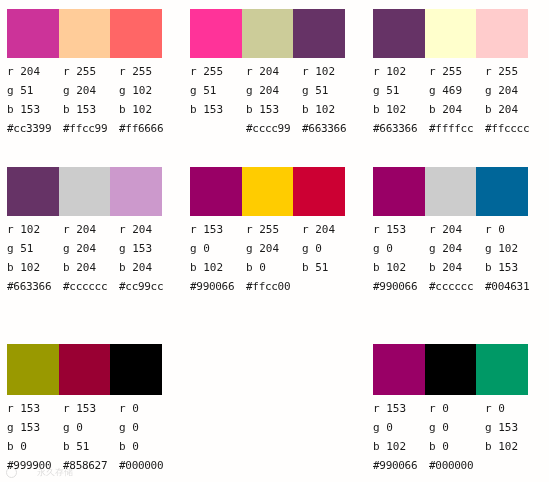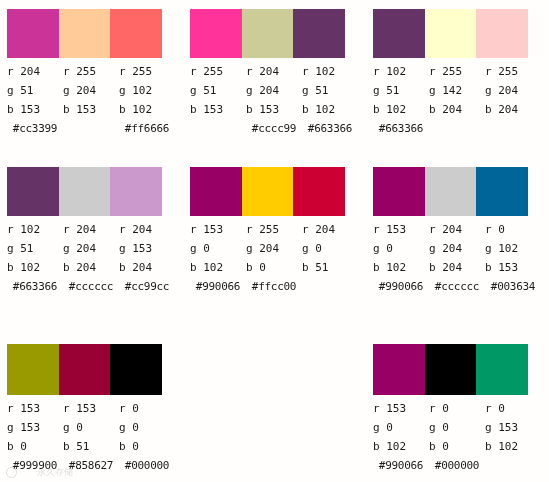--- a/index.html
+++ b/index.html
@@ -49,21 +49,20 @@
   }
   .value-line {
     font-size: 11px;
     line-height: 19px;
     color: #1a1a1a;
     white-space: nowrap;
     letter-spacing: 0px;
   }
   .value-line.hex-line {
     letter-spacing: -0.3px;
-    text-align: center;
   }
   .row-3 .swatch-strip { height: 51px; }
 
   #watermark {
     position: absolute;
     left: 6px;
     bottom: 3px;
     width: 76px;
     height: 13px;
     opacity: 0.28;
@@ -102,20 +101,21 @@
         <div class="value-col">
           <div class="value-line">r 204</div>
           <div class="value-line">g 51</div>
           <div class="value-line">b 153</div>
           <div class="value-line hex-line">#cc3399</div>
         </div>
         <div class="value-col">
           <div class="value-line">r 255</div>
           <div class="value-line">g 204</div>
           <div class="value-line">b 153</div>
+          <div class="value-line hex-line">#ffcc99</div>
         </div>
         <div class="value-col">
           <div class="value-line">r 255</div>
           <div class="value-line">g 102</div>
           <div class="value-line">b 102</div>
           <div class="value-line hex-line">#ff6666</div>
         </div>
       </div>
     </div>
     <div class="palette-card row-1">
@@ -152,27 +152,29 @@
       </div>
       <div class="value-table">
         <div class="value-col">
           <div class="value-line">r 102</div>
           <div class="value-line">g 51</div>
           <div class="value-line">b 102</div>
           <div class="value-line hex-line">#663366</div>
         </div>
         <div class="value-col">
           <div class="value-line">r 255</div>
-          <div class="value-line">g 142</div>
-          <div class="value-line">b 204</div>
-        </div>
-        <div class="value-col">
-          <div class="value-line">r 255</div>
-          <div class="value-line">g 204</div>
-          <div class="value-line">b 204</div>
+          <div class="value-line">g 469</div>
+          <div class="value-line">b 204</div>
+          <div class="value-line hex-line">#ffffcc</div>
+        </div>
+        <div class="value-col">
+          <div class="value-line">r 255</div>
+          <div class="value-line">g 204</div>
+          <div class="value-line">b 204</div>
+          <div class="value-line hex-line">#ffcccc</div>
         </div>
       </div>
     </div>
     <div class="palette-card row-2" style="padding-top: 12px;">
       <div class="swatch-strip">
         <div class="swatch" style="background: rgb(102, 51, 102);"></div>
         <div class="swatch" style="background: rgb(204, 204, 204);"></div>
         <div class="swatch" style="background: rgb(204, 153, 204);"></div>
       </div>
       <div class="value-table">
@@ -238,21 +240,21 @@
         <div class="value-col">
           <div class="value-line">r 204</div>
           <div class="value-line">g 204</div>
           <div class="value-line">b 204</div>
           <div class="value-line hex-line">#cccccc</div>
         </div>
         <div class="value-col">
           <div class="value-line">r 0</div>
           <div class="value-line">g 102</div>
           <div class="value-line">b 153</div>
-          <div class="value-line hex-line">#003634</div>
+          <div class="value-line hex-line">#004631</div>
         </div>
       </div>
     </div>
     <div class="palette-card row-3" style="padding-top: 14px;">
       <div class="swatch-strip" style="height: 51px;">
         <div class="swatch" style="background: rgb(153, 153, 0);"></div>
         <div class="swatch" style="background: rgb(153, 0, 51);"></div>
         <div class="swatch" style="background: rgb(0, 0, 0);"></div>
       </div>
       <div class="value-table">

